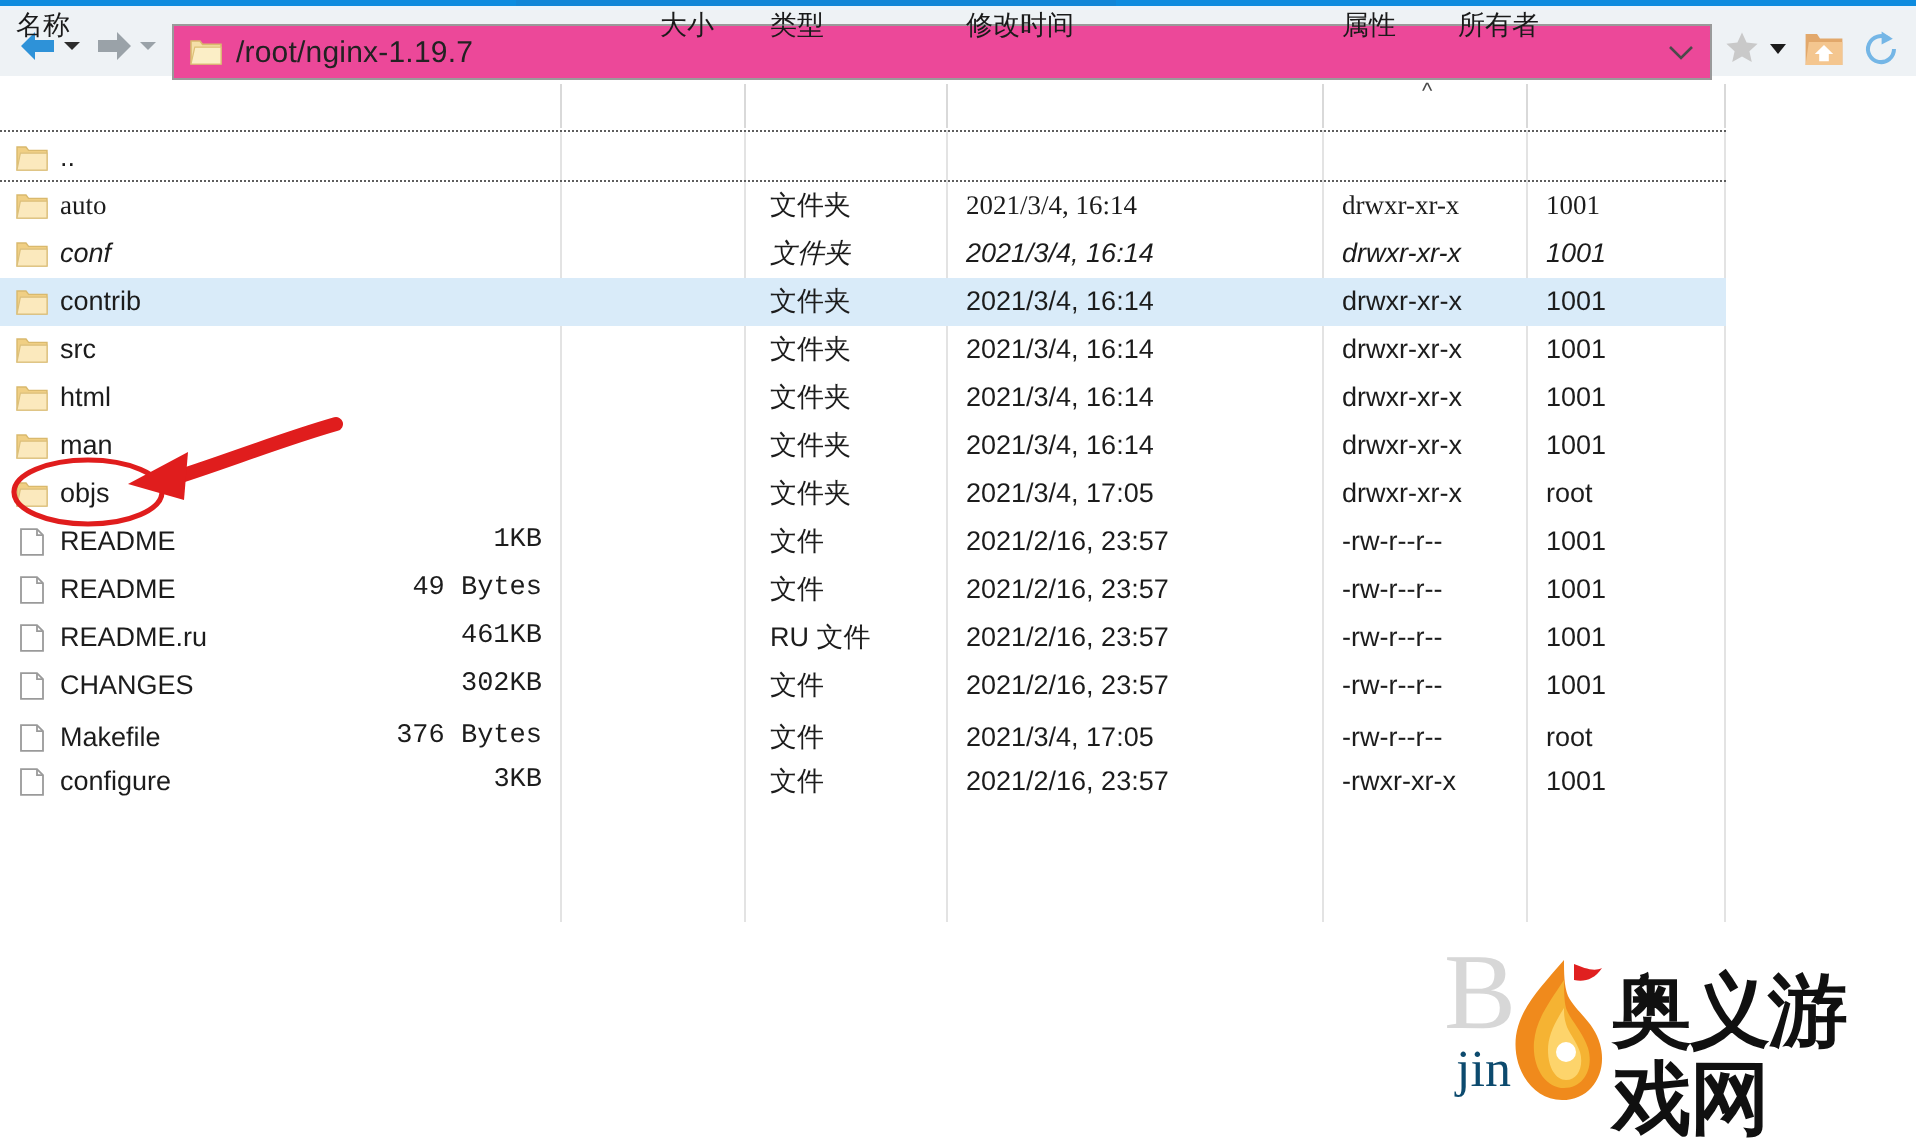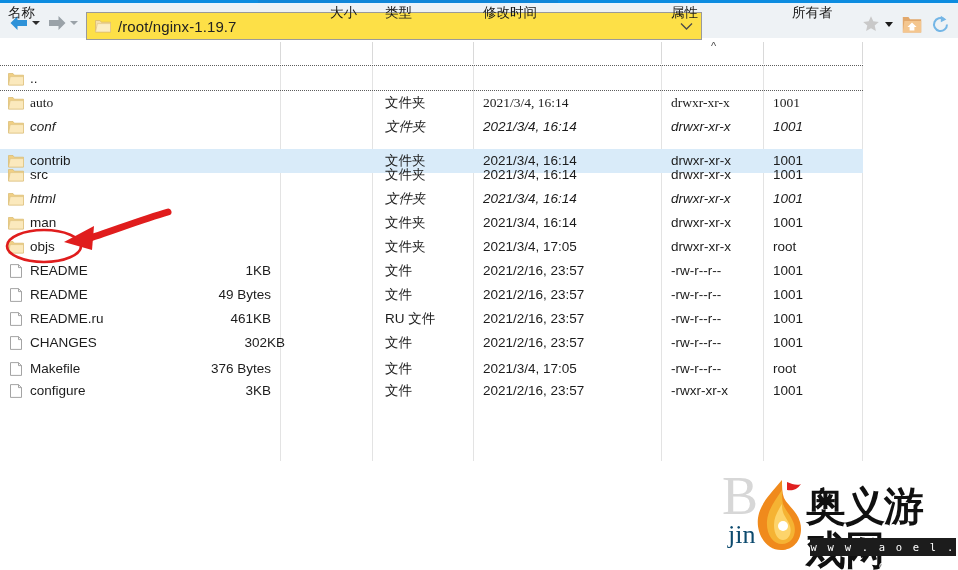--- a/index.html
+++ b/index.html
@@ -70,22 +70,22 @@
     border-right: 4px solid transparent;
     border-top: 4px solid #2c2c2c;
   }
   .caret-back { left: 32px; }
   .caret-fwd  { left: 70px; }
   .caret-fwd::after { border-top-color: #9aa2a8; }
 
   .addressbar {
     position: absolute;
     left: 86px; top: 7px;
-    width: 616px; height: 28px;
-    background: #fde047;
+    width: 770px; height: 28px;
+    background: #ec4899;
     border: 1px solid #9a9a9a;
     box-sizing: border-box;
     cursor: text;
   }
   .addr-folder-icon {
     position: absolute;
     left: 8px; top: 6px;
     width: 16px; height: 14px;
   }
   .addr-path {
@@ -178,21 +178,21 @@
   .row.sel { background: #d9ebf9; }
   .cell {
     position: absolute;
     top: 3px;
     font-size: 13.5px;
     color: #1c1c1c;
     line-height: 18px;
     white-space: nowrap;
   }
   .c-name { left: 30px; }
-  .c-size { right: 592px; text-align: right; }
+  .c-size { right: 592px; text-align: right; font-family: Liberation Mono, monospace; }
   .c-type { left: 385px; }
   .c-time { left: 483px; }
   .c-attr { left: 671px; }
   .c-own  { left: 773px; }
 
   .ficon {
     position: absolute;
     left: 8px; top: 5px;
     width: 16px; height: 14px;
   }
@@ -305,21 +305,21 @@
     </svg>
   </div>
 
   <div class="colheader"></div>
   <div class="ch" style="left:8px;">名称</div>
   <div class="ch" style="left:330px;">大小</div>
   <div class="ch" style="left:385px;">类型</div>
   <div class="ch" style="left:483px;">修改时间</div>
   <div class="ch" style="left:671px;">属性</div>
   <div class="ch-sort" style="left:711px;">^</div>
-  <div class="ch" style="left:792px;">所有者</div>
+  <div class="ch" style="left:729px;">所有者</div>
 
   <div class="ch-sep" style="left:280px;"></div>
   <div class="ch-sep" style="left:372px;"></div>
   <div class="ch-sep" style="left:473px;"></div>
   <div class="ch-sep" style="left:661px;"></div>
   <div class="ch-sep" style="left:763px;"></div>
   <div class="ch-sep" style="left:862px;"></div>
 
   <div class="listarea">
     <div class="grid-line" style="left:280px;"></div>
@@ -360,21 +360,21 @@
             <path d="M0.5 1.5 L5 1.5 L6.3 3.2 L15.5 3.2 L15.5 13 L0.5 13 Z" fill="#f0cf84" stroke="#d9b96d" stroke-width="0.7"></path>
             <path d="M2.2 4.6 L15.5 4.6 L15.5 13 L0.5 13 Z" fill="#fbe9bd" stroke="#dcc07c" stroke-width="0.6"></path>
           </svg>
           <span class="cell c-name">conf</span>
           <span class="cell c-size"></span>
           <span class="cell c-type">文件夹</span>
           <span class="cell c-time">2021/3/4, 16:14</span>
           <span class="cell c-attr">drwxr-xr-x</span>
           <span class="cell c-own">1001</span>
         </div>
-        <div class="row sel" style="top: 84px;">
+        <div class="row sel" style="top: 74px;">
           <svg class="ficon" viewBox="0 0 16 14">
             <path d="M0.5 1.5 L5 1.5 L6.3 3.2 L15.5 3.2 L15.5 13 L0.5 13 Z" fill="#f0cf84" stroke="#d9b96d" stroke-width="0.7"></path>
             <path d="M2.2 4.6 L15.5 4.6 L15.5 13 L0.5 13 Z" fill="#fbe9bd" stroke="#dcc07c" stroke-width="0.6"></path>
           </svg>
           <span class="cell c-name">contrib</span>
           <span class="cell c-size"></span>
           <span class="cell c-type">文件夹</span>
           <span class="cell c-time">2021/3/4, 16:14</span>
           <span class="cell c-attr">drwxr-xr-x</span>
           <span class="cell c-own">1001</span>
@@ -384,21 +384,21 @@
             <path d="M0.5 1.5 L5 1.5 L6.3 3.2 L15.5 3.2 L15.5 13 L0.5 13 Z" fill="#f0cf84" stroke="#d9b96d" stroke-width="0.7"></path>
             <path d="M2.2 4.6 L15.5 4.6 L15.5 13 L0.5 13 Z" fill="#fbe9bd" stroke="#dcc07c" stroke-width="0.6"></path>
           </svg>
           <span class="cell c-name">src</span>
           <span class="cell c-size"></span>
           <span class="cell c-type">文件夹</span>
           <span class="cell c-time">2021/3/4, 16:14</span>
           <span class="cell c-attr">drwxr-xr-x</span>
           <span class="cell c-own">1001</span>
         </div>
-        <div class="row" style="top: 122px; font-style: italic;">
+        <div class="row" style="top: 122px;">
           <svg class="ficon" viewBox="0 0 16 14">
             <path d="M0.5 1.5 L5 1.5 L6.3 3.2 L15.5 3.2 L15.5 13 L0.5 13 Z" fill="#f0cf84" stroke="#d9b96d" stroke-width="0.7"></path>
             <path d="M2.2 4.6 L15.5 4.6 L15.5 13 L0.5 13 Z" fill="#fbe9bd" stroke="#dcc07c" stroke-width="0.6"></path>
           </svg>
           <span class="cell c-name">html</span>
           <span class="cell c-size"></span>
           <span class="cell c-type">文件夹</span>
           <span class="cell c-time">2021/3/4, 16:14</span>
           <span class="cell c-attr">drwxr-xr-x</span>
           <span class="cell c-own">1001</span>
@@ -456,21 +456,21 @@
             <path d="M2.5 0.6 L10.5 0.6 L13.5 3.6 L13.5 13.4 L2.5 13.4 Z" fill="#ffffff" stroke="#9a9a9a" stroke-width="0.9"></path>
             <path d="M10.5 0.6 L10.5 3.6 L13.5 3.6" fill="none" stroke="#9a9a9a" stroke-width="0.9"></path>
           </svg>
           <span class="cell c-name">README.ru</span>
           <span class="cell c-size">461KB</span>
           <span class="cell c-type">RU 文件</span>
           <span class="cell c-time">2021/2/16, 23:57</span>
           <span class="cell c-attr">-rw-r--r--</span>
           <span class="cell c-own">1001</span>
         </div>
-        <div class="row" style="top: 266px; padding-left: 14px;">
+        <div class="row" style="top: 266px;">
           <svg class="ficon" viewBox="0 0 16 14">
             <path d="M2.5 0.6 L10.5 0.6 L13.5 3.6 L13.5 13.4 L2.5 13.4 Z" fill="#ffffff" stroke="#9a9a9a" stroke-width="0.9"></path>
             <path d="M10.5 0.6 L10.5 3.6 L13.5 3.6" fill="none" stroke="#9a9a9a" stroke-width="0.9"></path>
           </svg>
           <span class="cell c-name">CHANGES</span>
           <span class="cell c-size">302KB</span>
           <span class="cell c-type">文件</span>
           <span class="cell c-time">2021/2/16, 23:57</span>
           <span class="cell c-attr">-rw-r--r--</span>
           <span class="cell c-own">1001</span>
@@ -512,16 +512,15 @@
     <div class="wm-bg">B</div>
     <div class="wm-bg2">jin</div>
     <svg class="wm-flame" width="56" height="76" viewBox="0 0 56 76">
       <path d="M30 2 C18 16 8 26 6 40 C4 56 14 72 29 72 C44 72 52 58 48 44 C45 33 36 28 32 20 C30 15 30 8 30 2 Z" fill="#f08a1c"></path>
       <path d="M30 12 C22 24 16 32 15 43 C14 56 21 66 30 66 C40 66 45 56 42 46 C39 37 33 32 31 26 C30 22 30 16 30 12 Z" fill="#f5b333"></path>
       <path d="M30 26 C25 34 22 40 22 47 C22 56 26 62 31 62 C37 62 40 55 38 48 C36 42 32 38 31 34 C30 31 30 28 30 26 Z" fill="#fdd46b"></path>
       <path d="M35 4 C40 6 45 8 49 6 C45 12 40 13 35 12 Z" fill="#e02020"></path>
       <circle cx="31" cy="48" r="5" fill="#ffffff"></circle>
     </svg>
     <div class="wm-text">奥义游戏网</div>
-    <div class="wm-url">w w w . a o e l . c o m</div>
   </div>
 
 </div>
 
 </body></html>

